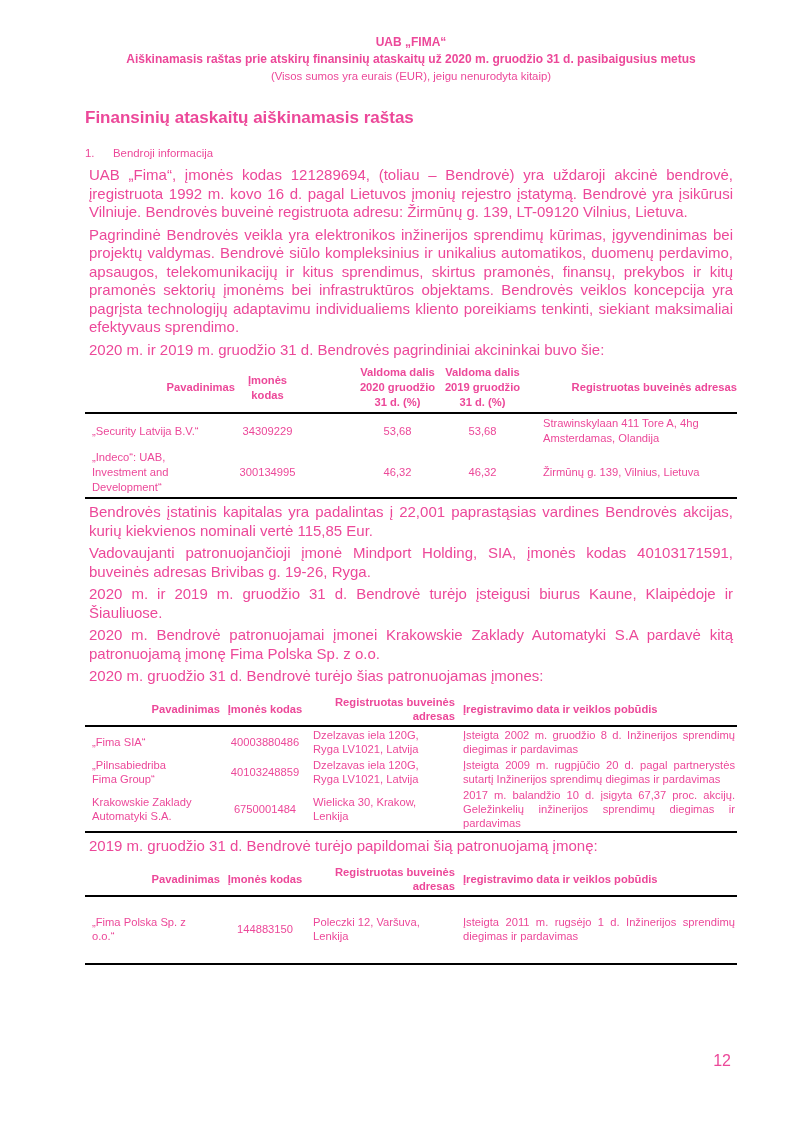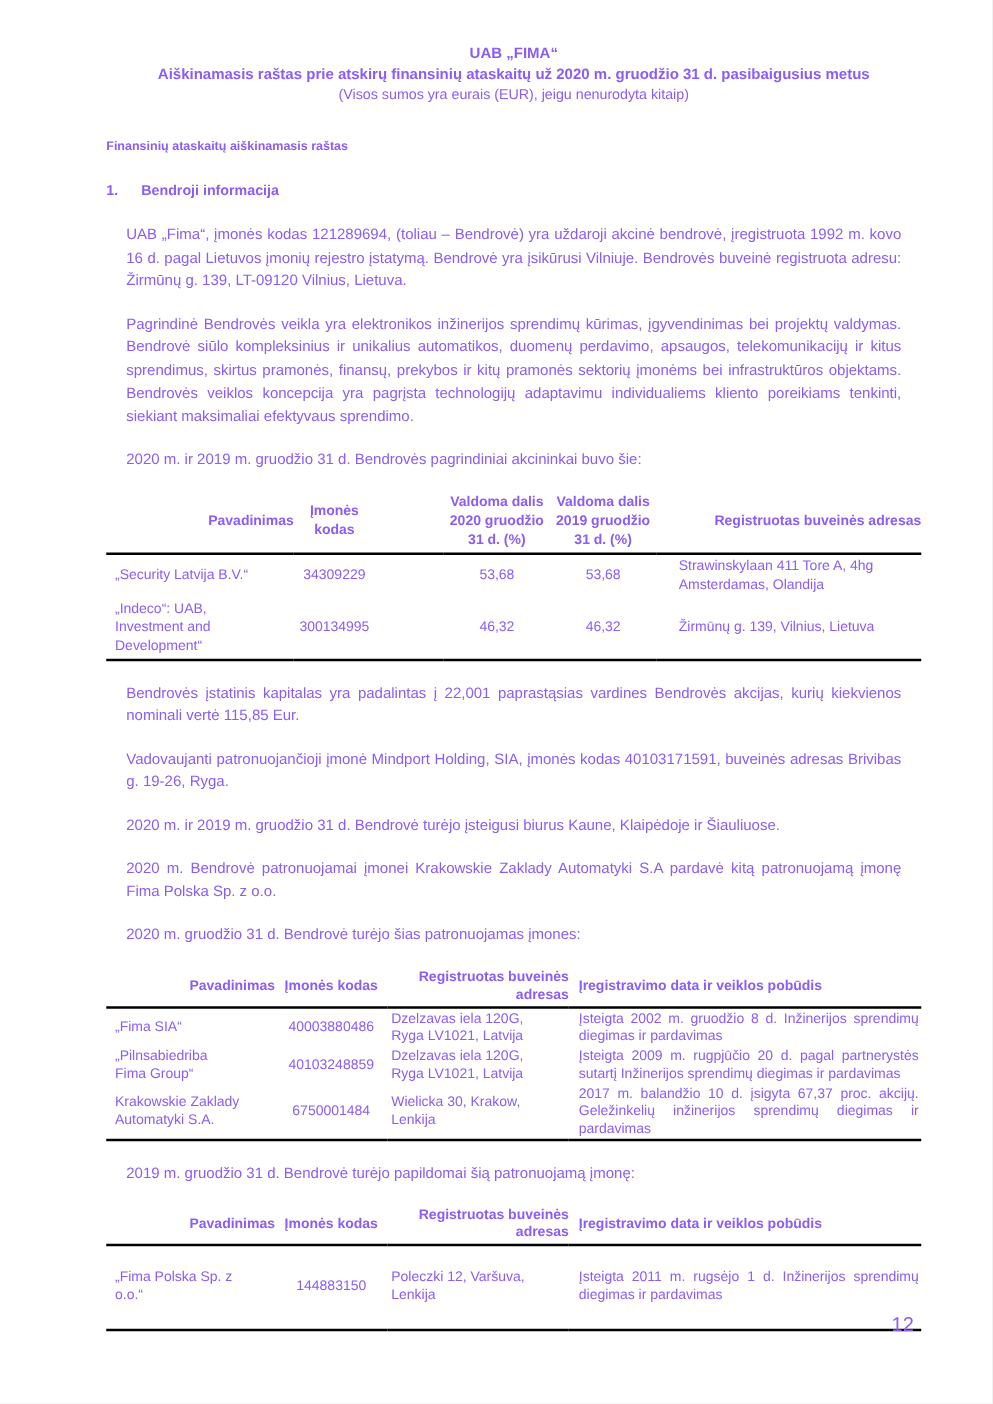--- a/index.html
+++ b/index.html
@@ -1,32 +1,32 @@
 <!DOCTYPE html>
 <html><head>
 <meta charset="utf-8">
 <style>
   html,body{margin:0;padding:0;background:#e8e8e8;}
   .page{
     position:relative;
     width:794px;height:1123px;
     background:#ffffff;
     font-family:"Liberation Sans",sans-serif;
-    color:#8b5cf6;
+    color:#ec4899;
     overflow:hidden;
     margin:0 auto;
   }
   .content{position:absolute;left:85px;top:0;width:652px;}
   .doc-company{margin-top:34px;font-size:12px;line-height:17px;font-weight:bold;text-align:center;}
   .doc-title{font-size:12px;line-height:17px;font-weight:bold;text-align:center;}
   .doc-subtitle{font-size:11.4px;line-height:17px;text-align:center;}
-  .subheading{margin-top:24px;font-size:10px;line-height:18px;font-weight:bold;}
-  .section-heading{margin-top:17px;font-size:11.4px;line-height:18px;font-weight:bold;}
+  .subheading{margin-top:24px;font-size:17px;line-height:18px;font-weight:bold;}
+  .section-heading{margin-top:17px;font-size:11.4px;line-height:18px;font-weight:normal;}
   .section-heading .num{display:inline-block;width:28px;}
-  p.body{margin:16px;font-size:12px;line-height:18.5px;text-align:justify;}
+  p.body{margin:4px;font-size:15px;line-height:18.5px;text-align:justify;}
   .mt10{margin-top:10px}.mt13{margin-top:13px}.mt14{margin-top:14px}
   table{border-collapse:collapse;table-layout:fixed;width:652px;font-size:11.2px;}
   table.t1{margin-top:3px;border-bottom:2px solid #000;}
   table.t2{border-bottom:2px solid #000;}
   table.t2.sub2020{margin-top:7px;}
   table.t2.sub2019{margin-top:8px;}
   th,td{vertical-align:middle;font-weight:normal;padding:0;}
   .t1 th,.t2 th{font-weight:bold;border-bottom:2px solid #000;text-align:right;}
   .t1 th{line-height:15px;padding-top:2px;padding-bottom:2px;}
   .t1 td{line-height:15px;padding-top:2px;padding-bottom:2px;}

